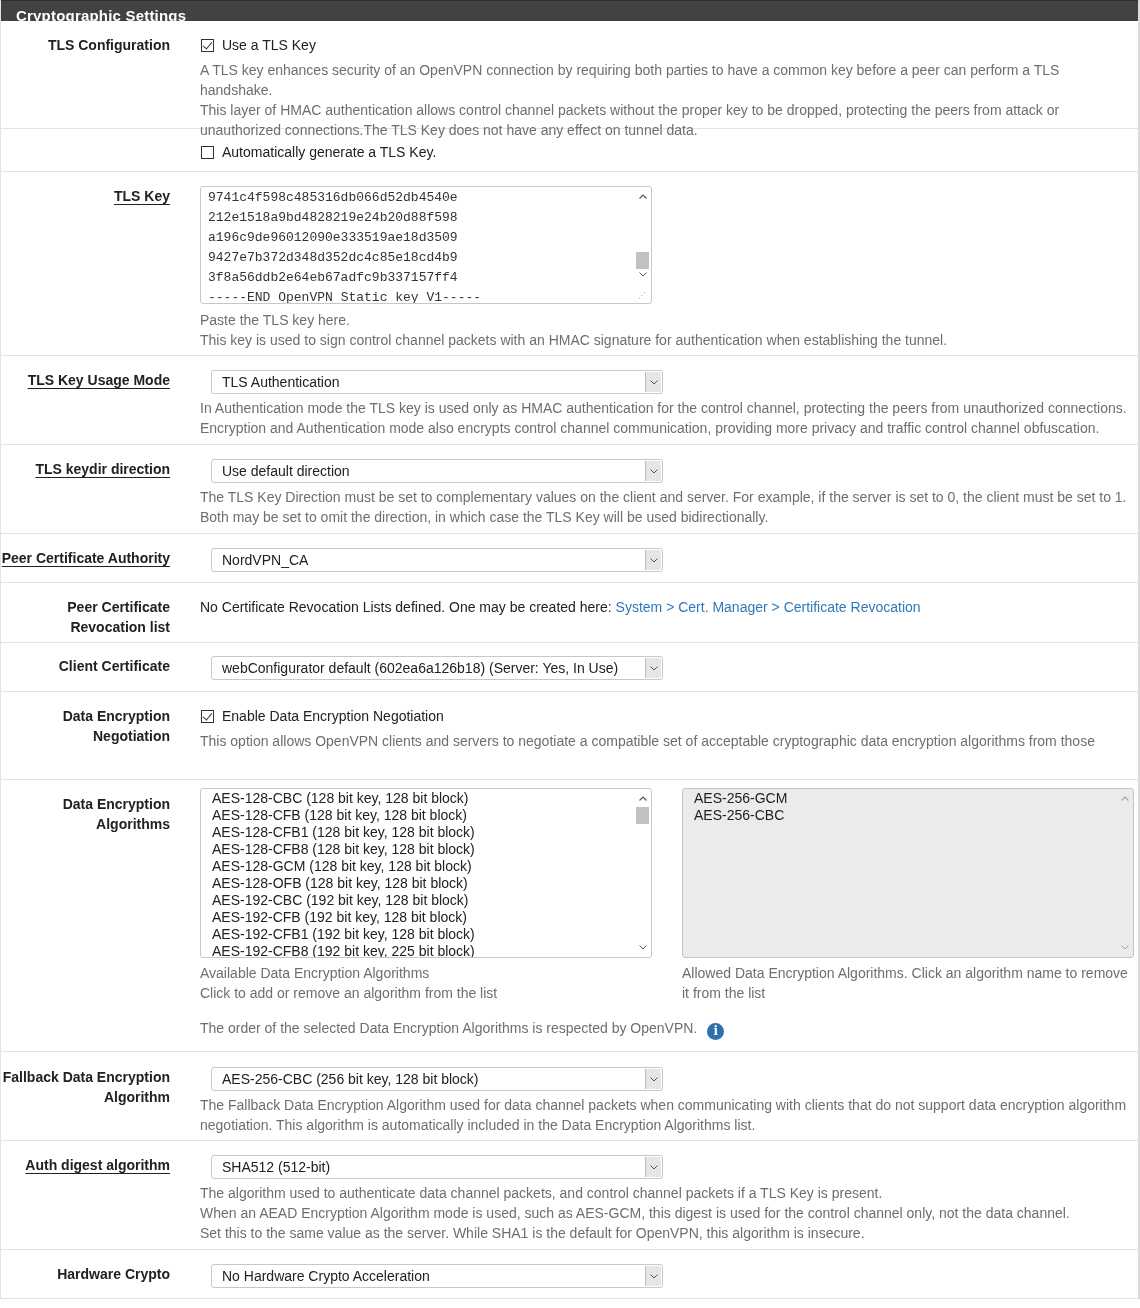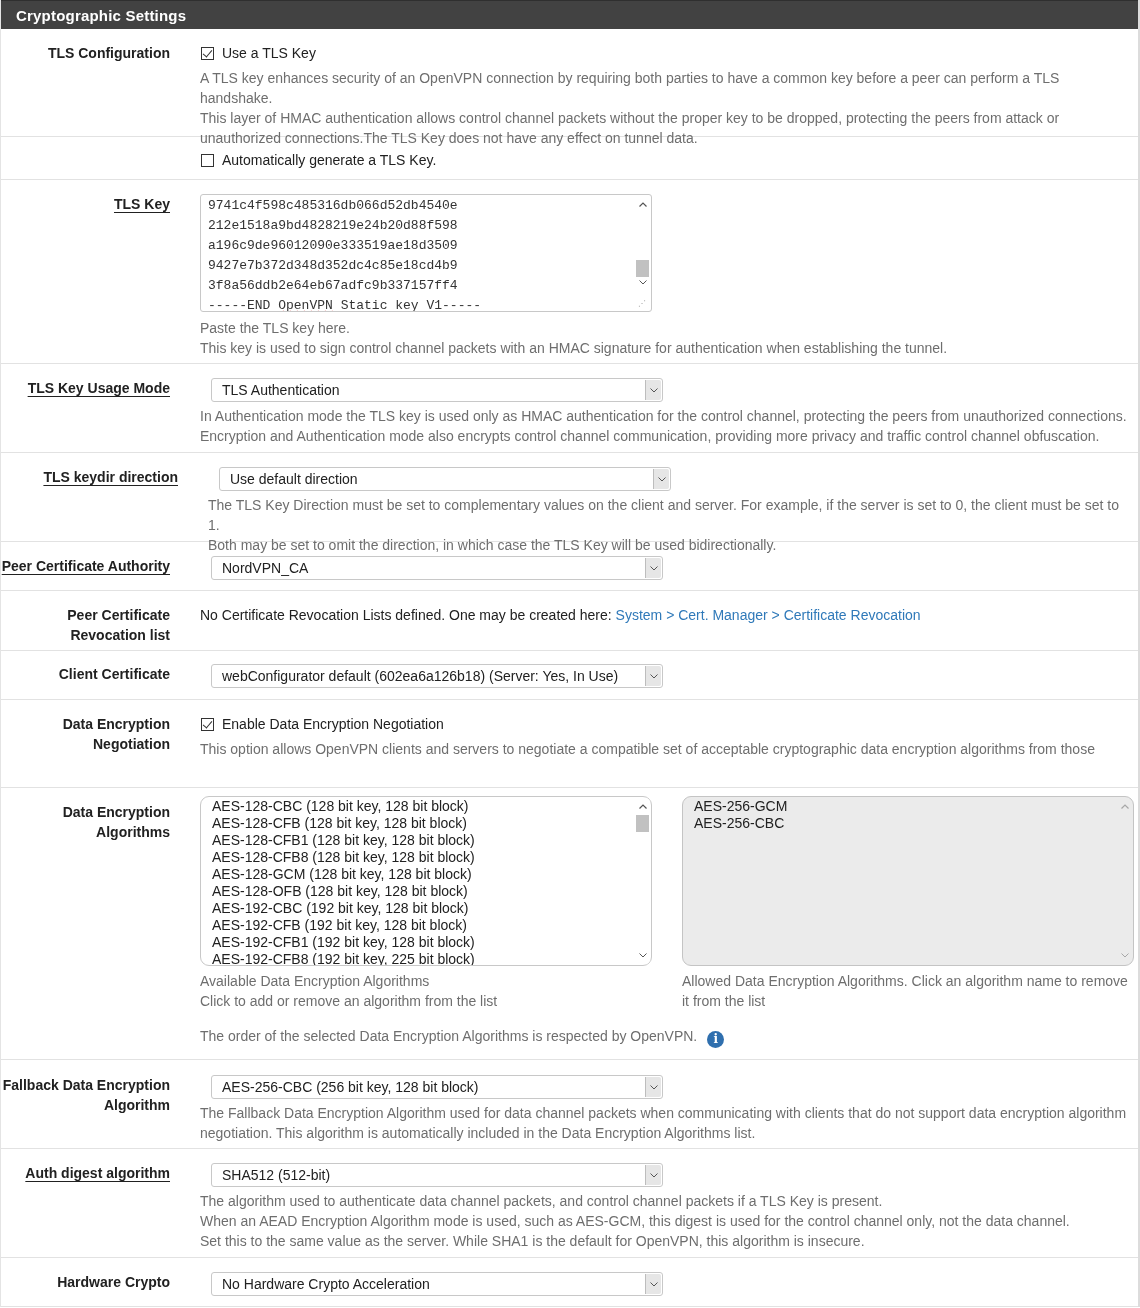--- a/index.html
+++ b/index.html
@@ -13,21 +13,21 @@
     color: #212121;
     overflow: hidden;
   }
   .panel {
     width: 1140px;
     border-right: 2px solid #dcdcdc;
     border-left: 1px solid #e4e4e4;
     position: relative;
   }
   .panel-heading {
-    height: 29px;
+    height: 21px;
     background: #424242;
     color: #ffffff;
     font-weight: bold;
     font-size: 15px;
     letter-spacing: 0.2px;
     padding: 6px 0 0 15px;
     border-top: 1px solid #2f2f2f;
   }
   .row {
     display: flex;
@@ -153,21 +153,21 @@
     position: absolute;
     left: 1px;
     width: 13px;
     background: #c1c1c1;
   }
   .vscroll svg { width: 8px; height: 5px; }
   .listbox {
     width: 452px;
     height: 170px;
     border: 1px solid #c8c8c8;
-    border-radius: 9px;
+    border-radius: 3px;
     position: relative;
     background: #fff;
     overflow: hidden;
   }
   .listbox .opts {
     padding: 1px 0 0 11px;
     font-size: 14px;
     line-height: 17px;
     color: #212121;
   }
@@ -288,21 +288,21 @@
             </svg>
           </span>
       </div>
       <div style="margin-top:4px;">
         <p class="help">In Authentication mode the TLS key is used only as HMAC authentication for the control channel, protecting the peers from unauthorized connections.</p>
         <p class="help">Encryption and Authentication mode also encrypts control channel communication, providing more privacy and traffic control channel obfuscation.</p>
       </div>
     </div>
   </div>
 
-  <div class="row" style="height:89px;padding-left:8px;">
+  <div class="row" style="height:89px;">
     <div class="label underline" style="padding-top:14px;">
       <span>TLS keydir direction</span>
     </div>
     <div class="control" style="padding-top:14px;">
       <div class="select">
         <span>Use default direction</span>
         <span class="arrow">
             <svg>
               <use href="#chev-down"></use>
             </svg>

